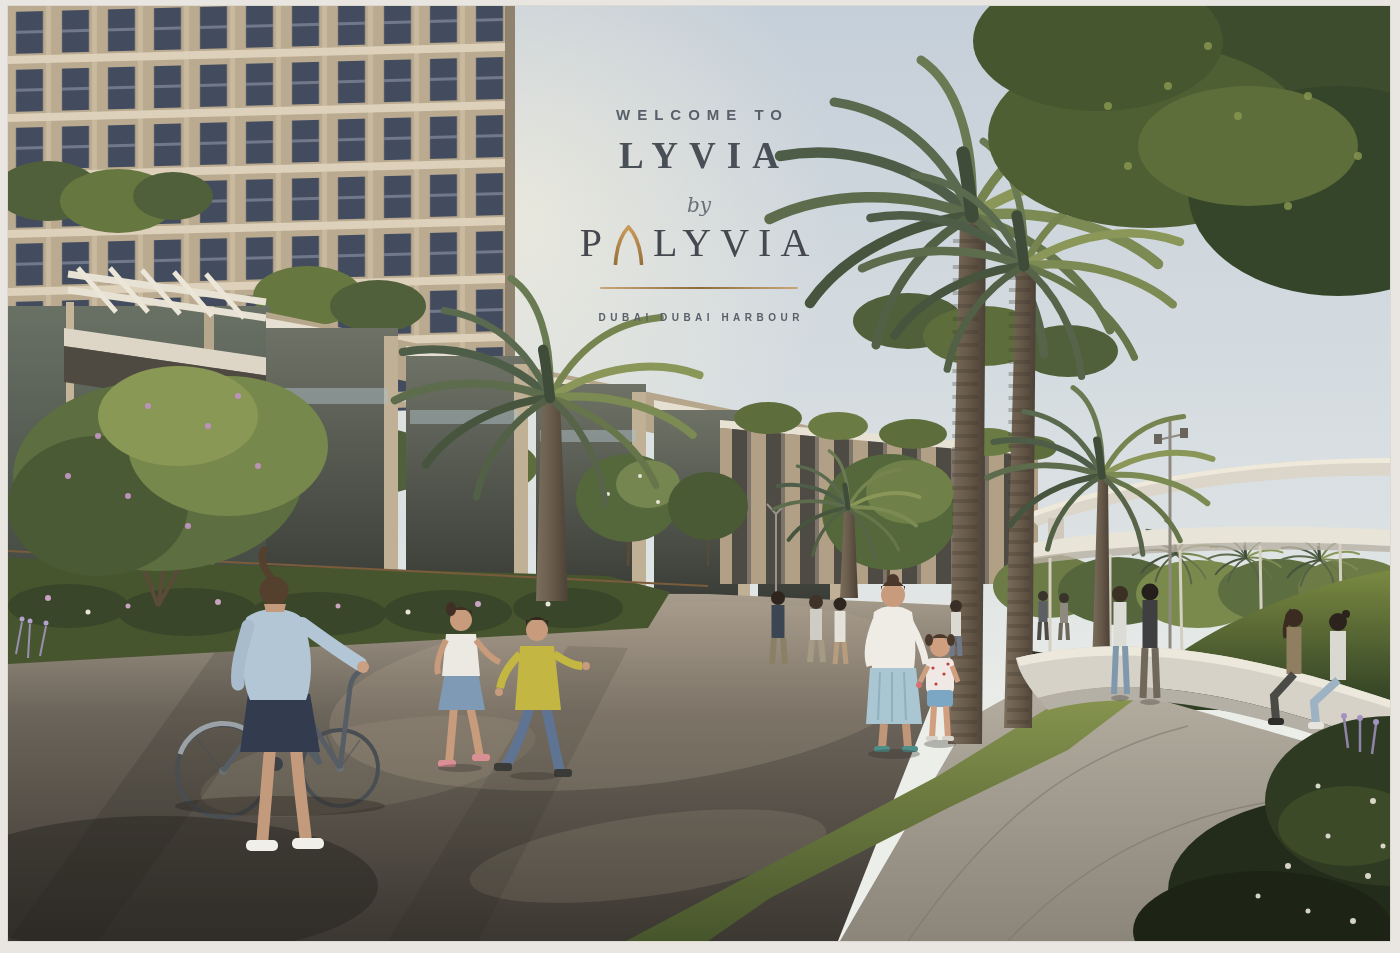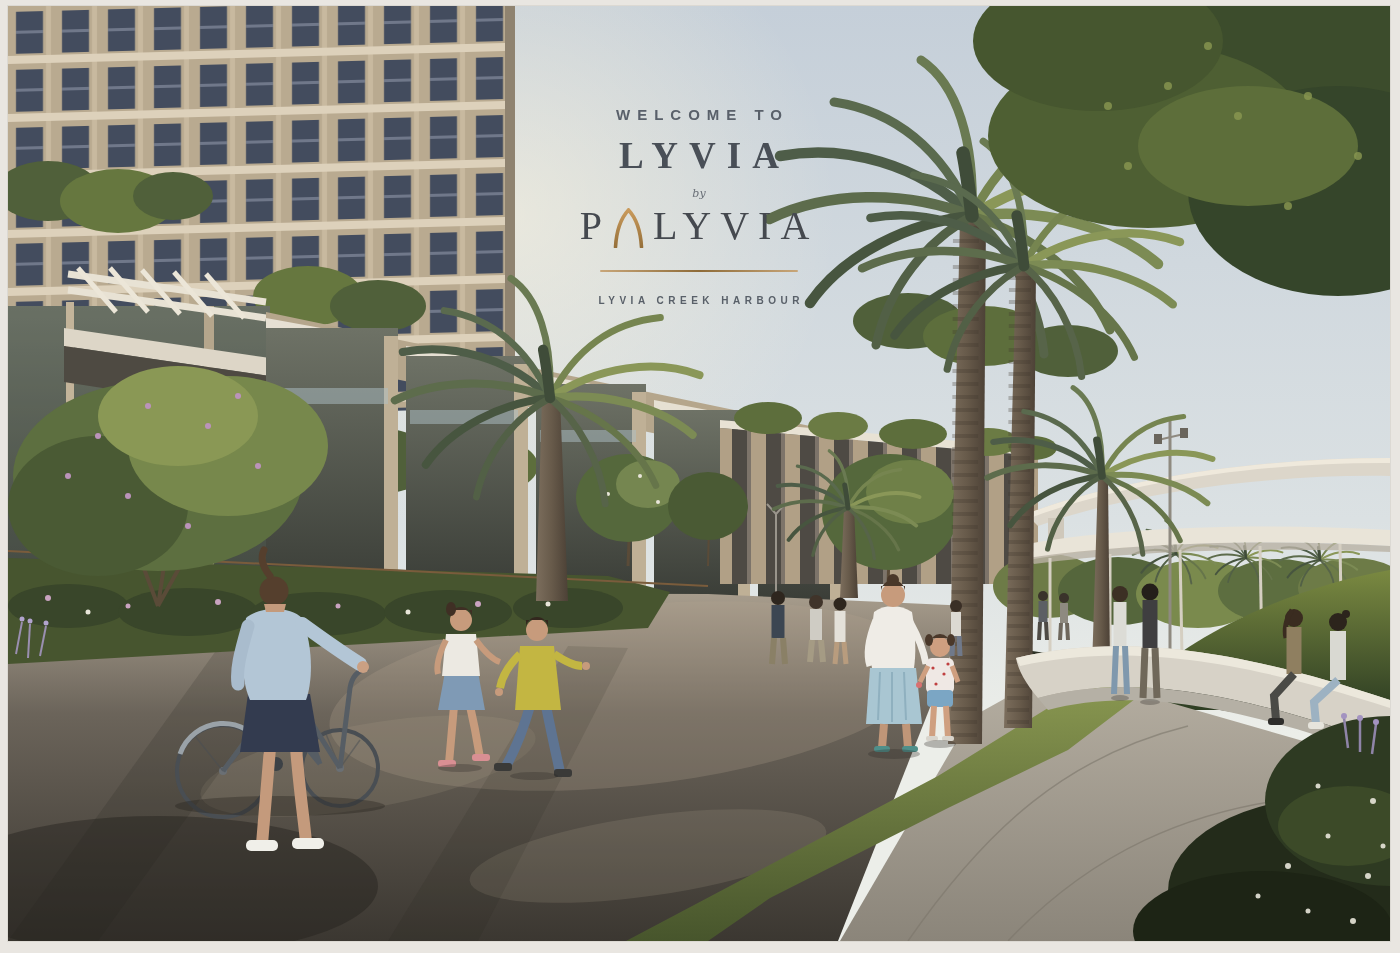--- a/index.html
+++ b/index.html
@@ -6,22 +6,22 @@
     background:#e9e6e1;font-family:"Liberation Sans",sans-serif;}
   .photo{position:absolute;left:8px;top:6px;right:10px;bottom:12px;
     background:linear-gradient(#c5cfd9,#dde3e4 55%,#eceee9 75%);
     box-shadow:0 0 0 1px #dcd9d3;}
   .scene-svg{position:absolute;inset:0;width:100%;height:100%;z-index:1;}
   .overlay{position:absolute;left:50%;top:100px;transform:translateX(-50%);
     z-index:2;text-align:center;width:520px;}
   .welcome{font-size:15px;letter-spacing:7px;padding-left:7px;color:#59606a;font-weight:bold;}
   .lyvia{font-family:"Liberation Serif",serif;font-size:37px;letter-spacing:11px;
     padding-left:11px;color:#494f57;margin-top:11px;font-weight:700;}
-  .byline{font-family:"DejaVu Serif",serif;font-style:italic;font-size:11px;
-    color:#6a7078;margin-top:10px;}
+  .byline{font-family:"DejaVu Serif",serif;font-style:italic;font-size:20px;
+    color:#6a7078;margin-top:16px;}
   .palace{font-family:"Liberation Serif",serif;font-size:40px;letter-spacing:9px;
     color:#45494f;margin-top:2px;display:flex;align-items:flex-end;justify-content:center;}
   .palace .arch{width:31px;height:40px;margin:0 9px 1px 2px;display:block;}
   .divider{width:198px;height:2px;margin:21px auto 23px;border-radius:1px;
     background:linear-gradient(90deg,#c8a679,#8e6b38 50%,#c8a679);}
   .tagline{font-size:10px;letter-spacing:4.5px;padding-left:4.5px;color:#596069;font-weight:bold;}
 </style>
 </head>
 <body>
 
@@ -552,16 +552,16 @@
         <linearGradient id="archg" x1="0" y1="0" x2="0" y2="1">
           <stop offset="0" stop-color="#c99a5b"></stop>
               <stop offset="1" stop-color="#96703a"></stop>
         </linearGradient>
       </defs>
       <path d="M2.5,39 C3.5,22 8,10 15.5,2 C23,10 27.5,22 28.5,39" fill="none" stroke="url(#archg)" stroke-width="3.6" stroke-linecap="round"></path>
     </svg>
     <span>LYVIA</span>
   </div>
   <div class="divider"></div>
-  <div class="tagline">LYVIA CREEK HARBOUR</div>
+  <div class="tagline">DUBAI DUBAI HARBOUR</div>
 </div>
 
 </div>
 
 </body></html>

